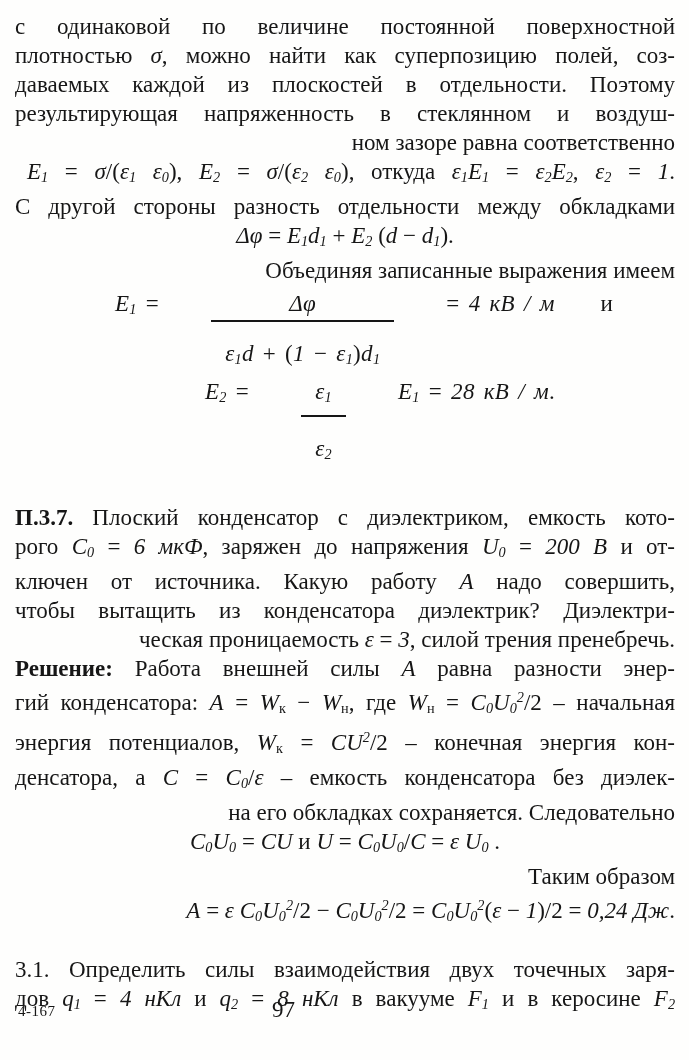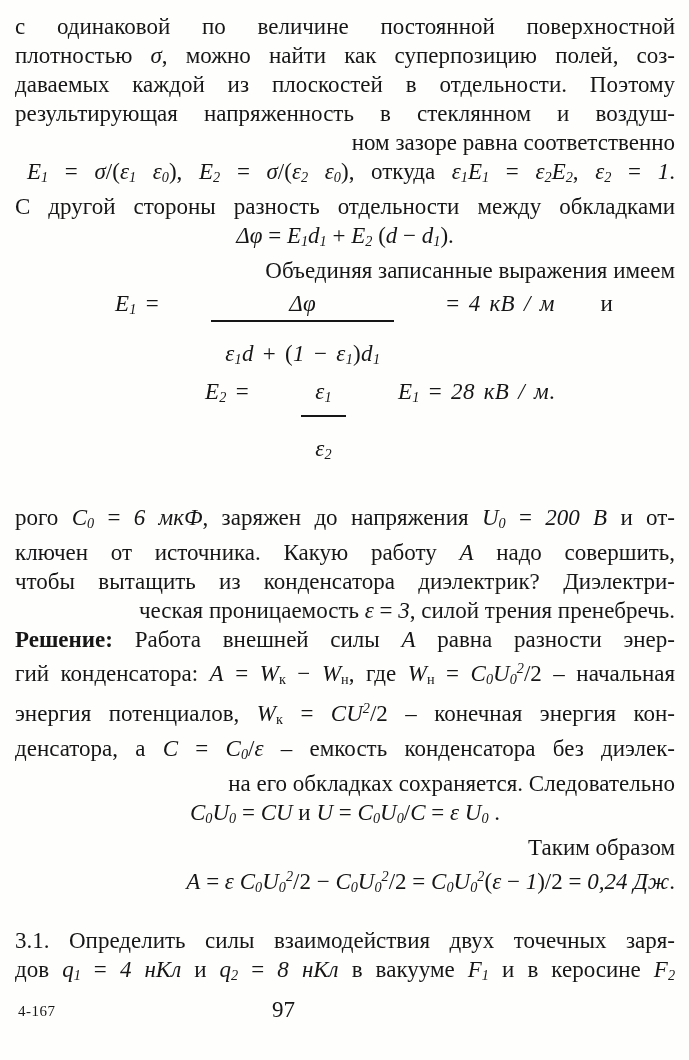--- a/index.html
+++ b/index.html
@@ -51,20 +51,21 @@
       </div>
       <div class="eqline eq2">
         <span><span class="it">E</span><span class="sb it">2</span><span> = </span></span>
         <span class="frac">
           <span class="num"><span class="it">ε</span><span class="sb it">1</span></span>
           <span class="den"><span class="it">ε</span><span class="sb it">2</span></span>
         </span>
         <span><span> </span><span class="it">E</span><span class="sb it">1</span><span> = </span><span class="it">28 кВ / м</span><span>.</span></span>
       </div>
       <div style="height: 30px;"></div>
+      <div class="line j"><span class="bo">П.3.7.</span><span> Плоский конденсатор с диэлектриком, емкость кото-</span></div>
       <div class="line j"><span>рого </span><span class="it">C</span><span class="sb it">0</span><span> = </span><span class="it">6 мкФ</span><span>, заряжен до напряжения </span><span class="it">U</span><span class="sb it">0</span><span> = </span><span class="it">200 В</span><span> и от-</span></div>
       <div class="line j"><span>ключен от источника. Какую работу </span><span class="it">A</span><span> надо совершить,</span></div>
       <div class="line j"><span>чтобы вытащить из конденсатора диэлектрик? Диэлектри-</span></div>
       <div class="line l"><span>ческая проницаемость </span><span class="it">ε</span><span> = </span><span class="it">3</span><span>, силой трения пренебречь.</span></div>
       <div class="line j"><span class="bo">Решение:</span><span> Работа внешней силы </span><span class="it">A</span><span> равна разности энер-</span></div>
       <div class="line j"><span>гий конденсатора: </span><span class="it">A</span><span> = </span><span class="it">W</span><span class="sb">к</span><span> − </span><span class="it">W</span><span class="sb">н</span><span>, где </span><span class="it">W</span><span class="sb">н</span><span> = </span><span class="it">C</span><span class="sb it">0</span><span class="it">U</span><span class="sb it">0</span><span class="sp it">2</span><span>/2 – начальная</span></div>
       <div class="line j"><span>энергия потенциалов, </span><span class="it">W</span><span class="sb">к</span><span> = </span><span class="it">CU</span><span class="sp it">2</span><span>/2 – конечная энергия кон-</span></div>
       <div class="line j"><span>денсатора, а </span><span class="it">C</span><span> = </span><span class="it">C</span><span class="sb it">0</span><span>/</span><span class="it">ε</span><span> – емкость конденсатора без диэлек-</span></div>
       <div class="line l"><span>на его обкладках сохраняется. Следовательно</span></div>
       <div class="line c"><span class="it">C</span><span class="sb it">0</span><span class="it">U</span><span class="sb it">0</span><span> = </span><span class="it">CU</span><span>  и  </span><span class="it">U</span><span> = </span><span class="it">C</span><span class="sb it">0</span><span class="it">U</span><span class="sb it">0</span><span>/</span><span class="it">C</span><span> = </span><span class="it">ε U</span><span class="sb it">0</span><span> .</span></div>

